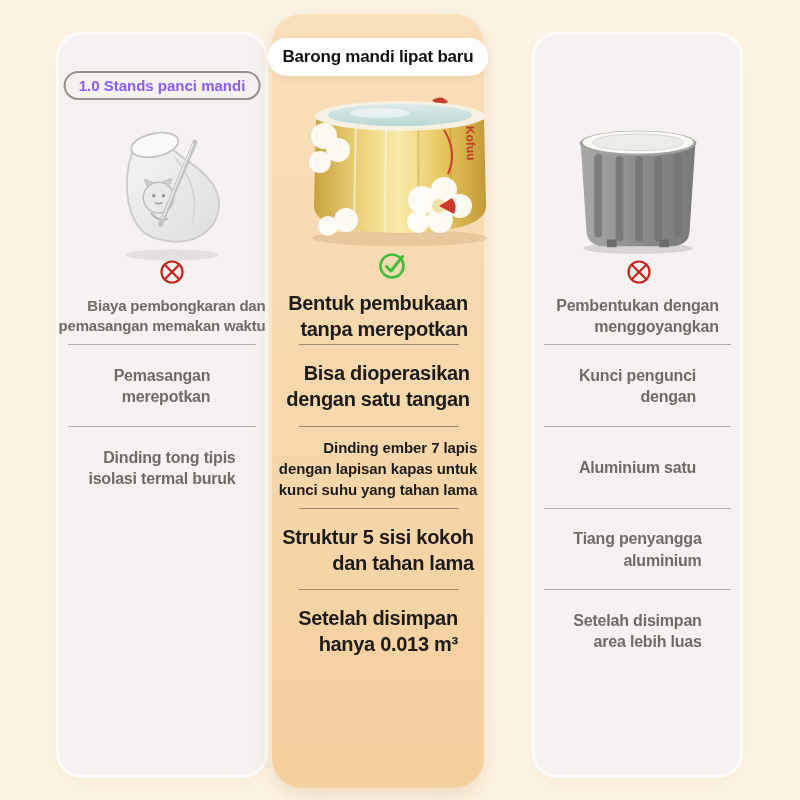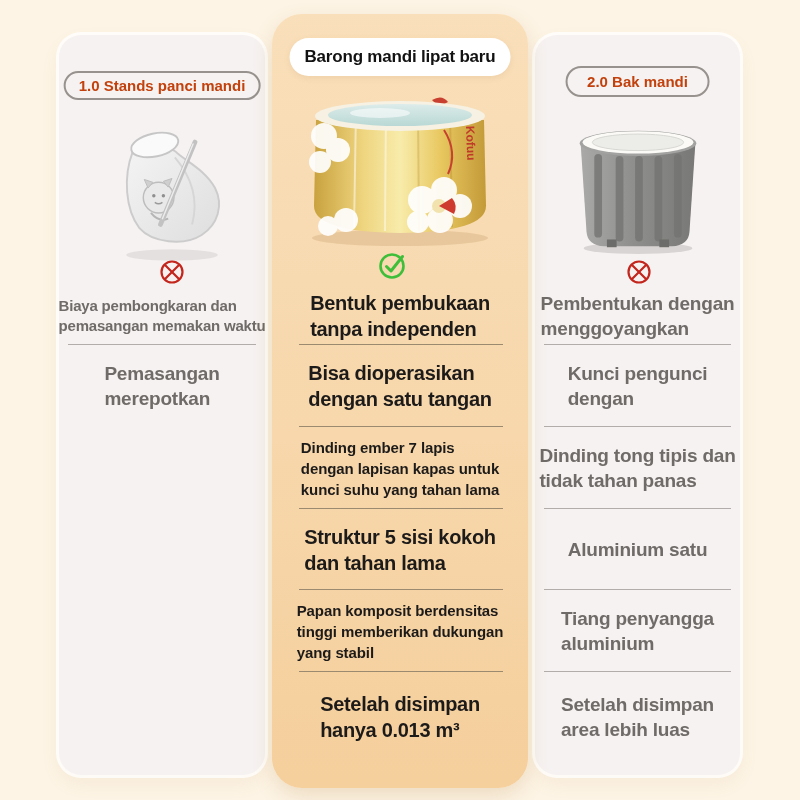--- a/index.html
+++ b/index.html
@@ -9,30 +9,30 @@
     font-family:"Liberation Sans",sans-serif;
   }
   .card{position:absolute;}
   .card.side{
     background:#f6f2f1;border-radius:22px;
     box-shadow:0 0 0 3px rgba(255,255,255,.78), 0 8px 18px rgba(190,150,90,.10);
   }
   #card-old1{left:59px;top:35px;width:206px;height:740px;}
   #card-old2{left:535px;top:35px;width:205px;height:740px;}
   #card-new{
-    left:272px;top:14px;width:256px;height:774px;border-radius:30px;z-index:2;
+    left:272px;top:14px;width:212px;height:774px;border-radius:30px;z-index:2;
     background:linear-gradient(180deg,#f9dfba 0%,#f7d7ab 55%,#f5cf9c 100%);
     box-shadow:0 8px 20px rgba(176,124,54,.20);
   }
   .badge{
     position:absolute;left:50%;transform:translateX(-50%);
     white-space:nowrap;border-radius:999px;
   }
   .badge.outline{
-    border:2px solid #97928e;color:#c2410c;background:transparent;
+    border:2px solid #97928e;color:#8b5cf6;background:transparent;
     font-weight:600;font-size:15px;padding:4px 13px;top:36px;
   }
   #card-old2 .badge.outline{top:31px;padding:5px 20px;}
   .badge.solid{
     background:#ffffff;color:#121212;font-weight:700;font-size:17px;
     padding:9px 15px;top:24px;letter-spacing:-0.2px;
     box-shadow:0 2px 6px rgba(150,100,40,.10);
   }
   .photo{position:absolute;}
   #card-old1 .photo{left:46px;top:78px;}
@@ -40,34 +40,34 @@
   #card-old2 .photo{left:30px;top:84px;}
   .verdict{position:absolute;line-height:0;}
   #card-old1 .verdict{left:100px;top:224px;}
   #card-new  .verdict{left:106px;top:236px;}
   #card-old2 .verdict{left:91px;top:224px;}
   .rows{position:absolute;left:0;right:0;}
   .side .rows{top:252px;}
   .featured .rows{top:273px;}
   .row{
     position:relative;display:flex;align-items:center;justify-content:center;
-    text-align:left;
+    text-align:right;
   }
   .row:nth-child(1){height:58px;}
   .row:nth-child(2){height:82px;}
   .row:nth-child(3){height:82px;}
   .row:nth-child(4){height:81px;}
   .row:nth-child(5){height:82px;}
   .row:nth-child(6){height:90px;}
   .row:not(:last-child)::after{
     content:"";position:absolute;bottom:0;left:9px;right:9px;height:1px;background:#b2adaa;
   }
   .featured .row:not(:last-child)::after{left:27px;right:25px;background:#9b8a6f;}
   .row-text{
-    white-space:pre;color:#6f6b68;font-weight:600;font-size:19px;line-height:1.32;
+    white-space:pre;color:#6f6b68;font-weight:600;font-size:16px;line-height:1.32;
     letter-spacing:-0.2px;
   }
   .side .row-text.small{font-size:15px;line-height:1.36;}
   .featured .row-text{color:#1d1b1a;font-weight:700;font-size:20px;line-height:1.3;letter-spacing:-0.3px;}
   .featured .row-text.small{font-size:15px;line-height:1.4;letter-spacing:-0.1px;}
 </style>
 </head>
 <body>
 
 <div class="card side" id="card-old1">
@@ -105,20 +105,24 @@
   </div>
 
   <div class="rows">
     <div class="row">
         <div class="row-text small">Biaya pembongkaran dan
 pemasangan memakan waktu</div>
       </div>
     <div class="row">
         <div class="row-text">Pemasangan
 merepotkan</div>
+      </div>
+    <div class="row">
+        <div class="row-text">Dinding tong tipis
+isolasi termal buruk</div>
       </div>
   </div>
 </div>
 
 <div class="card featured" id="card-new">
   <div class="badge solid">Barong mandi lipat baru</div>
 
   <div class="photo">
     <svg width="212" height="176" viewBox="0 0 212 176">
       <defs>
@@ -166,49 +170,43 @@
   <div class="verdict">
     <svg width="30" height="30" viewBox="0 0 30 30">
       <circle cx="14" cy="16" r="11.5" fill="none" stroke="#3fbe3a" stroke-width="2.6"></circle>
       <path d="M8.5 16.5 L13 21 L24.5 6.5" fill="none" stroke="#3fbe3a" stroke-width="3" stroke-linecap="round" stroke-linejoin="round"></path>
     </svg>
   </div>
 
   <div class="rows">
     <div class="row">
         <div class="row-text">Bentuk pembukaan
-tanpa independen</div>
+tanpa merepotkan</div>
       </div>
     <div class="row">
         <div class="row-text">Bisa dioperasikan
 dengan satu tangan</div>
       </div>
     <div class="row">
         <div class="row-text small">Dinding ember 7 lapis
 dengan lapisan kapas untuk
 kunci suhu yang tahan lama</div>
       </div>
     <div class="row">
         <div class="row-text">Struktur 5 sisi kokoh
 dan tahan lama</div>
       </div>
     <div class="row">
-        <div class="row-text small">Papan komposit berdensitas
-tinggi memberikan dukungan
-yang stabil</div>
-      </div>
-    <div class="row">
         <div class="row-text">Setelah disimpan
 hanya 0.013 m³</div>
       </div>
   </div>
 </div>
 
 <div class="card side" id="card-old2">
-  <div class="badge outline">2.0 Bak mandi</div>
 
   <div class="photo">
     <svg width="146" height="136" viewBox="0 0 150 140">
       <defs>
         <linearGradient id="grayG" x1="0" y1="0" x2="1" y2="0">
           <stop offset="0" stop-color="#a9a9a7"></stop>
             <stop offset=".45" stop-color="#8f8f8d"></stop>
           <stop offset="1" stop-color="#787876"></stop>
         </linearGradient>
       </defs>
@@ -240,24 +238,20 @@
   <div class="rows">
     <div class="row">
         <div class="row-text">Pembentukan dengan
 menggoyangkan</div>
       </div>
     <div class="row">
         <div class="row-text">Kunci pengunci
 dengan</div>
       </div>
     <div class="row">
-        <div class="row-text">Dinding tong tipis dan
-tidak tahan panas</div>
-      </div>
-    <div class="row">
         <div class="row-text">Aluminium satu</div>
       </div>
     <div class="row">
         <div class="row-text">Tiang penyangga
 aluminium</div>
       </div>
     <div class="row">
         <div class="row-text">Setelah disimpan
 area lebih luas</div>
       </div>

